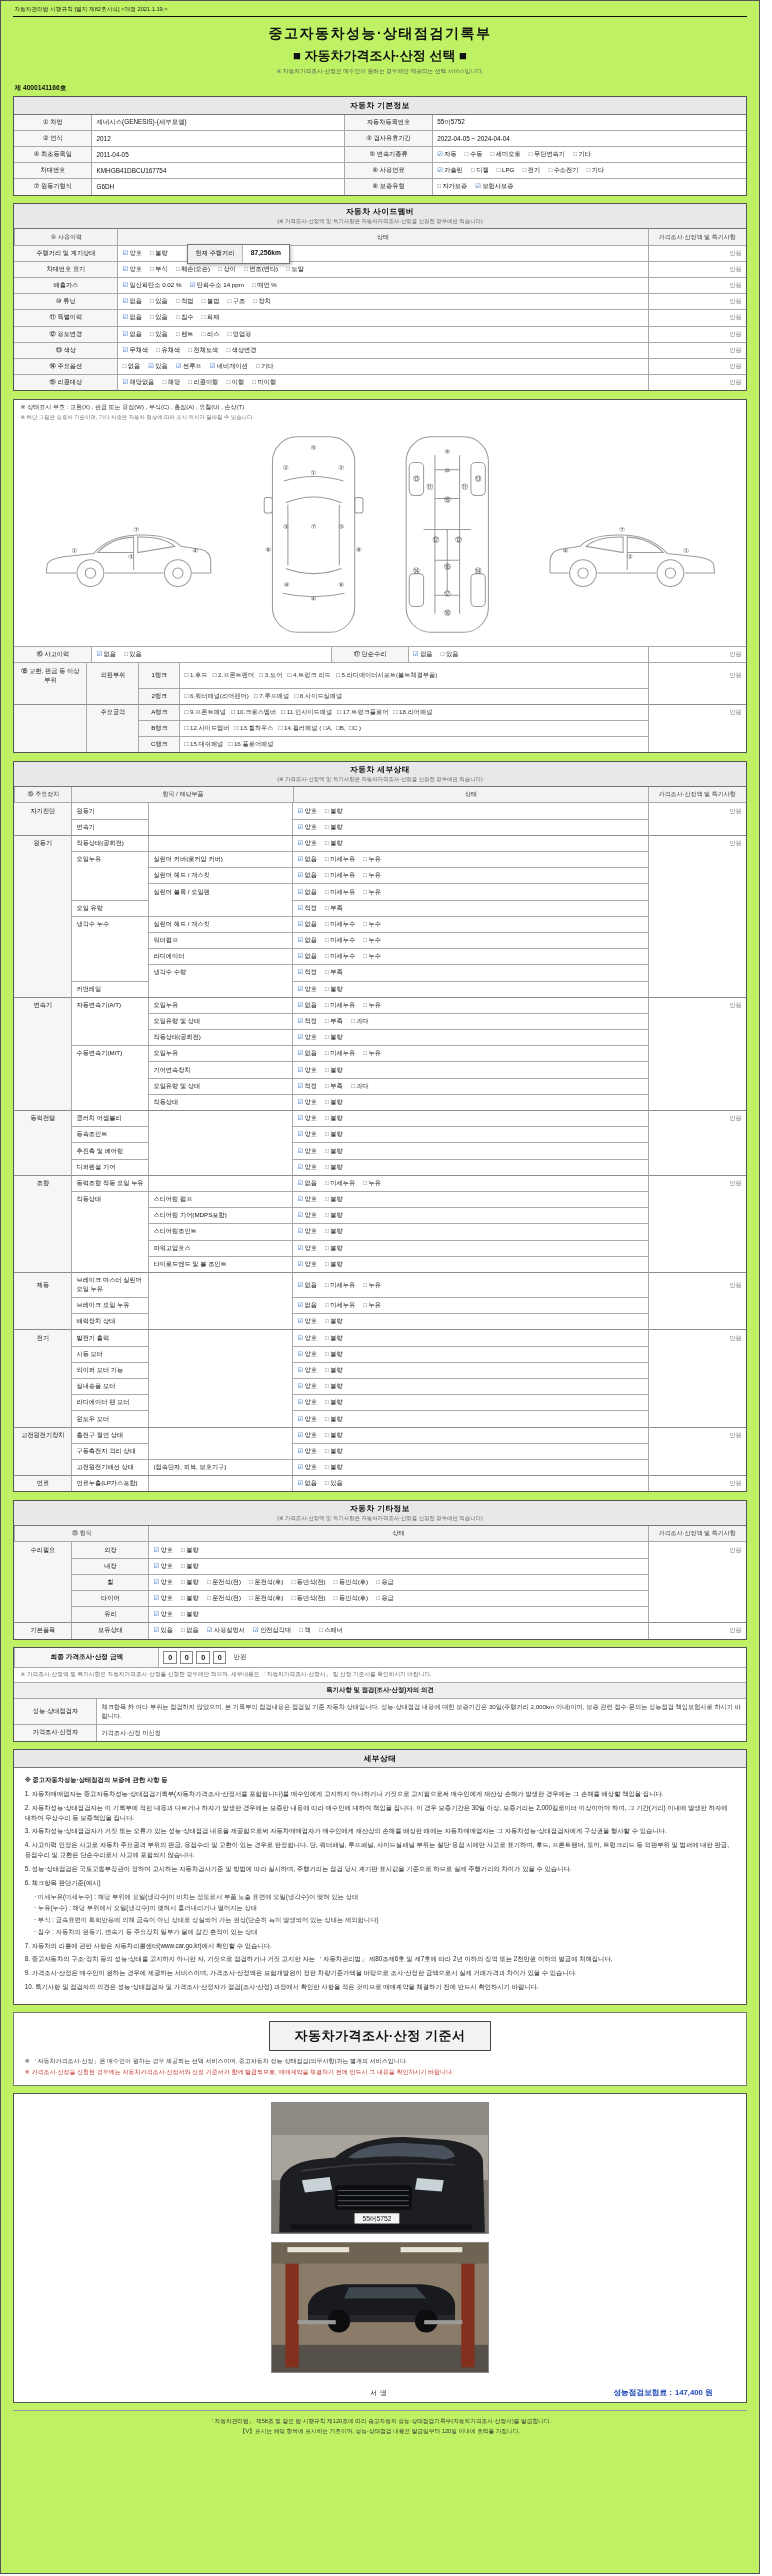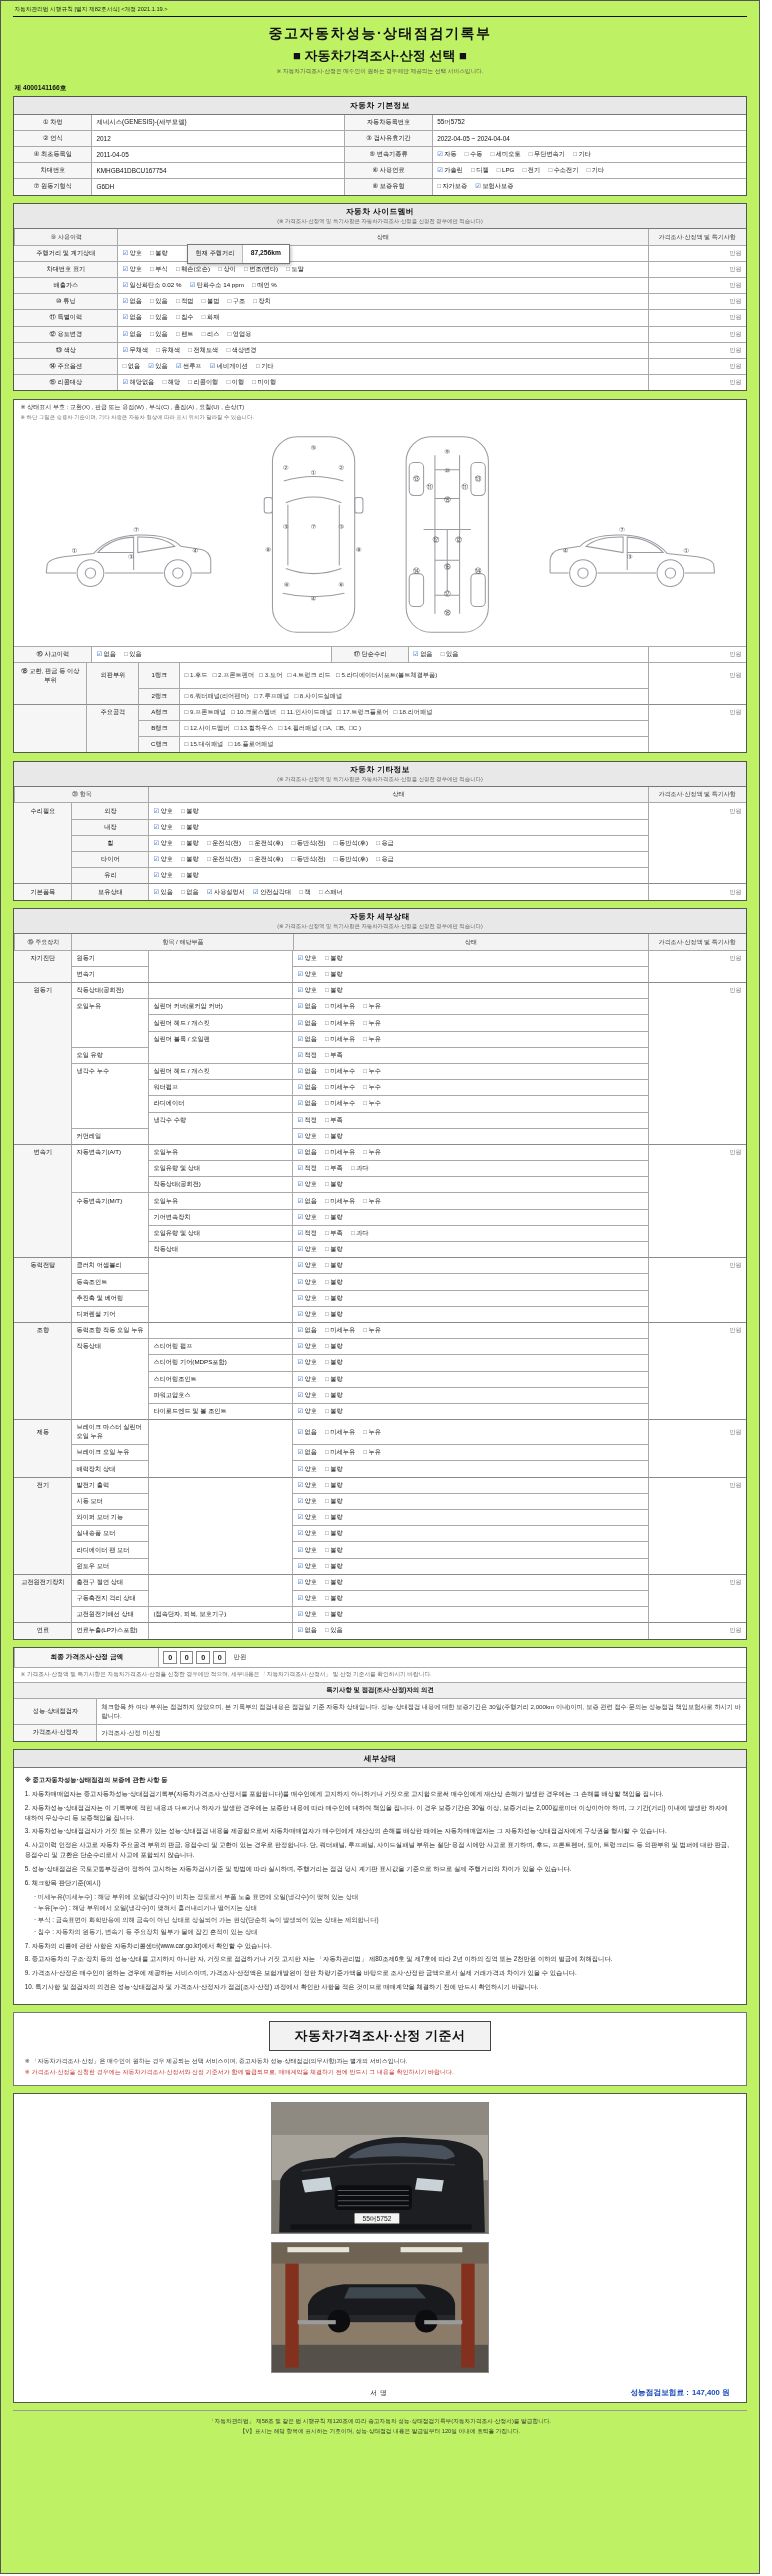--- a/index.html
+++ b/index.html
@@ -58,21 +58,21 @@
 .ni.head{font-weight:bold;margin-top:1px}
 .ni.sub{margin:1.5px 0 1.5px 9.3px;color:#333}
 .guide{border:0.5px solid #777;margin-bottom:7.2px;padding:7.2px 10.3px 7.2px;background:#fff}
 .guide-btn{display:block;width:222px;margin:1px auto 6.2px;border:0.5px solid #444;background:#f2f2f2;text-align:center;font-size:13px;font-weight:bold;padding:4.6px 0;cursor:pointer;letter-spacing:0.5px}
 .gnote{font-size:6px;line-height:1.55;color:#333;margin-top:2.1px}
 .gnote.red{color:#c03028}
 .photo{width:218px;margin:8.2px auto;border:0.5px solid #888;background:#000;font-size:0}
 .photo svg{display:block;width:100%;height:auto}
 .signrow{display:flex;align-items:center;justify-content:center;position:relative;padding:7.2px 0 4.1px}
 .sign-label{font-size:6.7px;letter-spacing:3.1px;color:#222}
-.fee{position:absolute;right:16px;color:#1a48b8;font-weight:bold;font-size:7.7px}
+.fee{position:absolute;right:33px;color:#1a48b8;font-weight:bold;font-size:7.7px}
 .fee .fv{margin-left:3.1px}
 .footer{text-align:center;font-size:5.7px;color:#333;line-height:1.8;padding:5.2px 0 2.1px;border-top:0.5px solid #999;margin-top:4.1px}
 </style>
 </head>
 <body>
 
 <div class="page">
 
   <div class="topnote">
     <span>자동차관리법 시행규칙 [별지 제82호서식] &lt;개정 2021.1.19.&gt;</span>
@@ -388,100 +388,20 @@
         <div class="cell w140 lbl m"></div>
         <div class="cell w100 lbl m"></div>
         <div class="cell w80 lbl">C랭크</div>
         <div class="cell grow parts">□ 15.대쉬패널   □ 16.플로어패널</div>
         <div class="cell w190 price m"></div>
       </div>
       </div>
   </div>
 
   <div class="sec">
-    <div class="sec-title"><span class="t">자동차 기타정보</span><span class="n">(※ 가격조사·산정액 및 특기사항은 자동차가격조사·산정을 신청한 경우에만 적습니다)</span></div>
-    <div class="thead">
-      <div class="cell w260">⑳ 항목</div>
-      <div class="cell grow">상태</div>
-      <div class="cell w190">가격조사·산정액 및 특기사항</div>
-    </div>
-    <div class="rows">
-
-    <div class="trow">
-        <div class="cell w110 lbl m">수리필요</div>
-        <div class="cell w150 lbl">외장</div>
-        <div class="cell grow">
-            <span class="opt on"><span class="cbx">☑</span><span>양호</span></span>
-            <span class="opt"><span class="cbx">□</span><span>불량</span></span>
-          </div>
-        <div class="cell w190 price m">만원</div>
-      </div>
-        <div class="trow">
-        <div class="cell w110 lbl m"></div>
-        <div class="cell w150 lbl">내장</div>
-        <div class="cell grow">
-            <span class="opt on"><span class="cbx">☑</span><span>양호</span></span>
-            <span class="opt"><span class="cbx">□</span><span>불량</span></span>
-          </div>
-        <div class="cell w190 price m"></div>
-      </div>
-        <div class="trow">
-        <div class="cell w110 lbl m"></div>
-        <div class="cell w150 lbl">휠</div>
-        <div class="cell grow">
-            <span class="opt on"><span class="cbx">☑</span><span>양호</span></span>
-            <span class="opt"><span class="cbx">□</span><span>불량</span></span>
-            <span class="opt"><span class="cbx">□</span><span>운전석(전)</span></span>
-            <span class="opt"><span class="cbx">□</span><span>운전석(후)</span></span>
-            <span class="opt"><span class="cbx">□</span><span>동반석(전)</span></span>
-            <span class="opt"><span class="cbx">□</span><span>동반석(후)</span></span>
-            <span class="opt"><span class="cbx">□</span><span>응급</span></span>
-          </div>
-        <div class="cell w190 price m"></div>
-      </div>
-        <div class="trow">
-        <div class="cell w110 lbl m"></div>
-        <div class="cell w150 lbl">타이어</div>
-        <div class="cell grow">
-            <span class="opt on"><span class="cbx">☑</span><span>양호</span></span>
-            <span class="opt"><span class="cbx">□</span><span>불량</span></span>
-            <span class="opt"><span class="cbx">□</span><span>운전석(전)</span></span>
-            <span class="opt"><span class="cbx">□</span><span>운전석(후)</span></span>
-            <span class="opt"><span class="cbx">□</span><span>동반석(전)</span></span>
-            <span class="opt"><span class="cbx">□</span><span>동반석(후)</span></span>
-            <span class="opt"><span class="cbx">□</span><span>응급</span></span>
-          </div>
-        <div class="cell w190 price m"></div>
-      </div>
-        <div class="trow">
-        <div class="cell w110 lbl m"></div>
-        <div class="cell w150 lbl">유리</div>
-        <div class="cell grow">
-            <span class="opt on"><span class="cbx">☑</span><span>양호</span></span>
-            <span class="opt"><span class="cbx">□</span><span>불량</span></span>
-          </div>
-        <div class="cell w190 price m"></div>
-      </div>
-        <div class="trow gb">
-        <div class="cell w110 lbl m">기본품목</div>
-        <div class="cell w150 lbl">보유상태</div>
-        <div class="cell grow">
-            <span class="opt on"><span class="cbx">☑</span><span>있음</span></span>
-            <span class="opt"><span class="cbx">□</span><span>없음</span></span>
-            <span class="opt on"><span class="cbx">☑</span><span>사용설명서</span></span>
-            <span class="opt on"><span class="cbx">☑</span><span>안전삼각대</span></span>
-            <span class="opt"><span class="cbx">□</span><span>잭</span></span>
-            <span class="opt"><span class="cbx">□</span><span>스패너</span></span>
-          </div>
-        <div class="cell w190 price m">만원</div>
-      </div>
-      </div>
-  </div>
-
-  <div class="sec">
     <div class="sec-title"><span class="t">자동차 세부상태</span><span class="n">(※ 가격조사·산정액 및 특기사항은 자동차가격조사·산정을 신청한 경우에만 적습니다)</span></div>
     <div class="thead">
       <div class="cell w110">⑲ 주요장치</div>
       <div class="cell w430">항목 / 해당부품</div>
       <div class="cell grow">상태</div>
       <div class="cell w190">가격조사·산정액 및 특기사항</div>
     </div>
     <div class="rows">
 
     <div class="trow">
@@ -907,20 +827,100 @@
           </div>
         <div class="cell w190 price m"></div>
       </div>
         <div class="trow gb">
         <div class="cell w110 lbl m">연료</div>
         <div class="cell w150 m">연료누출(LP가스포함)</div>
         <div class="cell w280 m"></div>
         <div class="cell grow">
             <span class="opt on"><span class="cbx">☑</span><span>없음</span></span>
             <span class="opt"><span class="cbx">□</span><span>있음</span></span>
+          </div>
+        <div class="cell w190 price m">만원</div>
+      </div>
+      </div>
+  </div>
+
+  <div class="sec">
+    <div class="sec-title"><span class="t">자동차 기타정보</span><span class="n">(※ 가격조사·산정액 및 특기사항은 자동차가격조사·산정을 신청한 경우에만 적습니다)</span></div>
+    <div class="thead">
+      <div class="cell w260">⑳ 항목</div>
+      <div class="cell grow">상태</div>
+      <div class="cell w190">가격조사·산정액 및 특기사항</div>
+    </div>
+    <div class="rows">
+
+    <div class="trow">
+        <div class="cell w110 lbl m">수리필요</div>
+        <div class="cell w150 lbl">외장</div>
+        <div class="cell grow">
+            <span class="opt on"><span class="cbx">☑</span><span>양호</span></span>
+            <span class="opt"><span class="cbx">□</span><span>불량</span></span>
+          </div>
+        <div class="cell w190 price m">만원</div>
+      </div>
+        <div class="trow">
+        <div class="cell w110 lbl m"></div>
+        <div class="cell w150 lbl">내장</div>
+        <div class="cell grow">
+            <span class="opt on"><span class="cbx">☑</span><span>양호</span></span>
+            <span class="opt"><span class="cbx">□</span><span>불량</span></span>
+          </div>
+        <div class="cell w190 price m"></div>
+      </div>
+        <div class="trow">
+        <div class="cell w110 lbl m"></div>
+        <div class="cell w150 lbl">휠</div>
+        <div class="cell grow">
+            <span class="opt on"><span class="cbx">☑</span><span>양호</span></span>
+            <span class="opt"><span class="cbx">□</span><span>불량</span></span>
+            <span class="opt"><span class="cbx">□</span><span>운전석(전)</span></span>
+            <span class="opt"><span class="cbx">□</span><span>운전석(후)</span></span>
+            <span class="opt"><span class="cbx">□</span><span>동반석(전)</span></span>
+            <span class="opt"><span class="cbx">□</span><span>동반석(후)</span></span>
+            <span class="opt"><span class="cbx">□</span><span>응급</span></span>
+          </div>
+        <div class="cell w190 price m"></div>
+      </div>
+        <div class="trow">
+        <div class="cell w110 lbl m"></div>
+        <div class="cell w150 lbl">타이어</div>
+        <div class="cell grow">
+            <span class="opt on"><span class="cbx">☑</span><span>양호</span></span>
+            <span class="opt"><span class="cbx">□</span><span>불량</span></span>
+            <span class="opt"><span class="cbx">□</span><span>운전석(전)</span></span>
+            <span class="opt"><span class="cbx">□</span><span>운전석(후)</span></span>
+            <span class="opt"><span class="cbx">□</span><span>동반석(전)</span></span>
+            <span class="opt"><span class="cbx">□</span><span>동반석(후)</span></span>
+            <span class="opt"><span class="cbx">□</span><span>응급</span></span>
+          </div>
+        <div class="cell w190 price m"></div>
+      </div>
+        <div class="trow">
+        <div class="cell w110 lbl m"></div>
+        <div class="cell w150 lbl">유리</div>
+        <div class="cell grow">
+            <span class="opt on"><span class="cbx">☑</span><span>양호</span></span>
+            <span class="opt"><span class="cbx">□</span><span>불량</span></span>
+          </div>
+        <div class="cell w190 price m"></div>
+      </div>
+        <div class="trow gb">
+        <div class="cell w110 lbl m">기본품목</div>
+        <div class="cell w150 lbl">보유상태</div>
+        <div class="cell grow">
+            <span class="opt on"><span class="cbx">☑</span><span>있음</span></span>
+            <span class="opt"><span class="cbx">□</span><span>없음</span></span>
+            <span class="opt on"><span class="cbx">☑</span><span>사용설명서</span></span>
+            <span class="opt on"><span class="cbx">☑</span><span>안전삼각대</span></span>
+            <span class="opt"><span class="cbx">□</span><span>잭</span></span>
+            <span class="opt"><span class="cbx">□</span><span>스패너</span></span>
           </div>
         <div class="cell w190 price m">만원</div>
       </div>
       </div>
   </div>
 
   <div class="sec">
     <div class="final-row">
       <div class="cell w280 lbl strong">최종 가격조사·산정 금액</div>
       <div class="cell grow">

